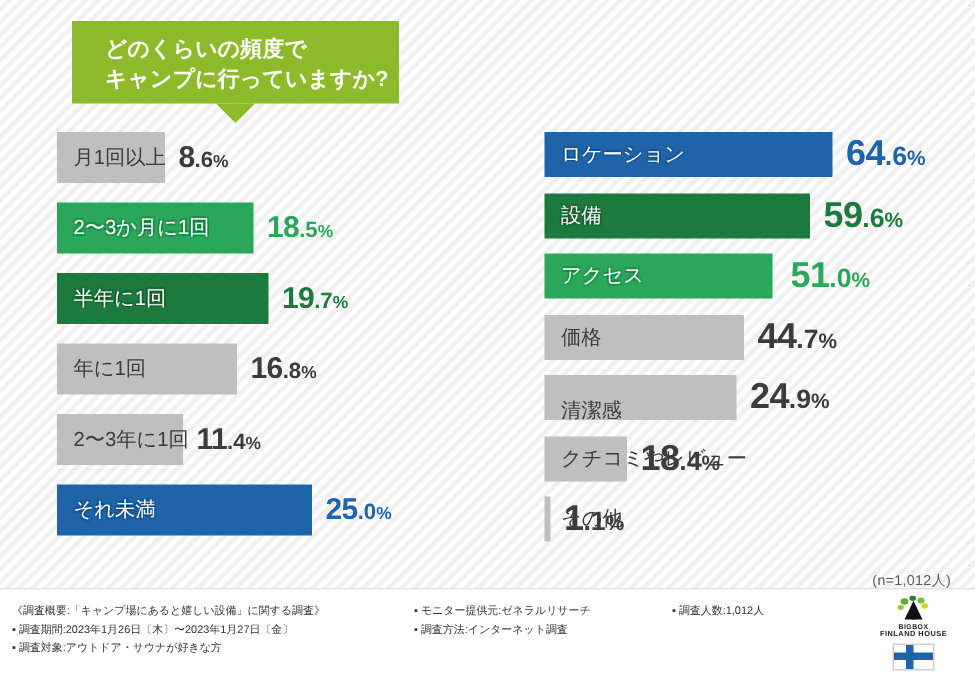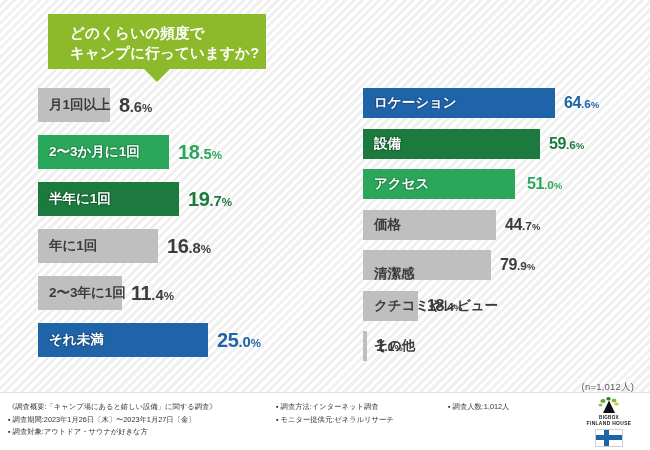--- a/index.html
+++ b/index.html
@@ -51,21 +51,21 @@
   .rows{position:absolute;left:0;top:0;width:100%;}
   .row{position:relative;display:flex;align-items:center;}
   .bar{
     display:flex;align-items:center;
     box-sizing:border-box;
     height:100%;
     flex:0 0 auto;
   }
   .bar-label{
     white-space:nowrap;
-    font-weight:bold;
+    font-weight:normal;
     padding-left:11px;
     line-height:1;
   }
   .lbl-dark{color:#3c3c3c;}
   .lbl-white{
     color:#ffffff;
     text-shadow:
       -1.2px -1.2px 0 rgba(0,0,0,.12),
        1.2px -1.2px 0 rgba(0,0,0,.12),
       -1.2px  1.2px 0 rgba(0,0,0,.12),
@@ -84,21 +84,21 @@
   
   .col-left .rows{padding-left:38px;}
   .col-left .row{height:34px;margin-bottom:13px;}
   .col-left .bar-label{font-size:13.5px;}
   .col-left .val{font-size:20px;}
 
   
   .col-right .rows{padding-left:38px;}
   .col-right .row{height:30px;margin-bottom:10.5px;}
   .col-right .bar-label{font-size:13.5px;}
-  .col-right .val{font-size:16px;}
+  .col-right .val{font-size:24px;}
 
   .nnote{
     position:absolute;right:16px;top:381px;
     font-size:9.5px;color:#5a5a5a;letter-spacing:.2px;
   }
 
   
   .footer{
     position:absolute;left:0;right:0;bottom:0;height:57px;
     background:#ffffff;
@@ -208,21 +208,21 @@
         <div class="row">
           <div class="bar" style="width: 133px; background: rgb(191, 191, 191);">
             <span class="bar-label lbl-dark">価格</span>
           </div>
           <span class="val" style="color: rgb(60, 60, 60);"><span class="int">44</span><span class="dec">.7</span><span class="pct">%</span></span>
         </div>
         <div class="row">
           <div class="bar" style="width: 128px; background: rgb(191, 191, 191); align-items: flex-end;">
             <span class="bar-label lbl-dark">清潔感</span>
           </div>
-          <span class="val" style="color: rgb(60, 60, 60);"><span class="int">79</span><span class="dec">.9</span><span class="pct">%</span></span>
+          <span class="val" style="color: rgb(60, 60, 60);"><span class="int">24</span><span class="dec">.9</span><span class="pct">%</span></span>
         </div>
         <div class="row">
           <div class="bar" style="width: 55px; background: rgb(191, 191, 191);">
             <span class="bar-label lbl-dark">クチコミやレビュー</span>
           </div>
           <span class="val" style="color: rgb(60, 60, 60);"><span class="int">18</span><span class="dec">.4</span><span class="pct">%</span></span>
         </div>
         <div class="row">
           <div class="bar" style="width: 4px; background: rgb(191, 191, 191);">
             <span class="bar-label lbl-dark">その他</span>
@@ -235,22 +235,22 @@
   <div class="nnote">(n=1,012人)</div>
 
   <div class="footer">
     <div class="fgrid">
       <div class="fcol fcol1" id="f-col1">
           <span class="fline">《調査概要:「キャンプ場にあると嬉しい設備」に関する調査》</span>
           <span class="fline">▪ 調査期間:2023年1月26日〔木〕〜2023年1月27日〔金〕</span>
           <span class="fline">▪ 調査対象:アウトドア・サウナが好きな方</span>
         </div>
       <div class="fcol fcol2" id="f-col2">
+          <span class="fline">▪ モニター提供元:ゼネラルリサーチ</span>
           <span class="fline">▪ 調査方法:インターネット調査</span>
-          <span class="fline">▪ モニター提供元:ゼネラルリサーチ</span>
         </div>
       <div class="fcol fcol3" id="f-col3">
           <span class="fline">▪ 調査人数:1,012人</span>
         </div>
     </div>
     <div class="logo">
       <svg class="logo-tree" width="30" height="17" viewBox="0 0 30 17">
         <ellipse cx="9" cy="4" rx="2.6" ry="2.1" fill="#5FA836"></ellipse>
         <ellipse cx="20" cy="3.4" rx="2.4" ry="2" fill="#7DBE2E"></ellipse>
         <ellipse cx="14.5" cy="1.8" rx="2.2" ry="1.8" fill="#2F7D33"></ellipse>

